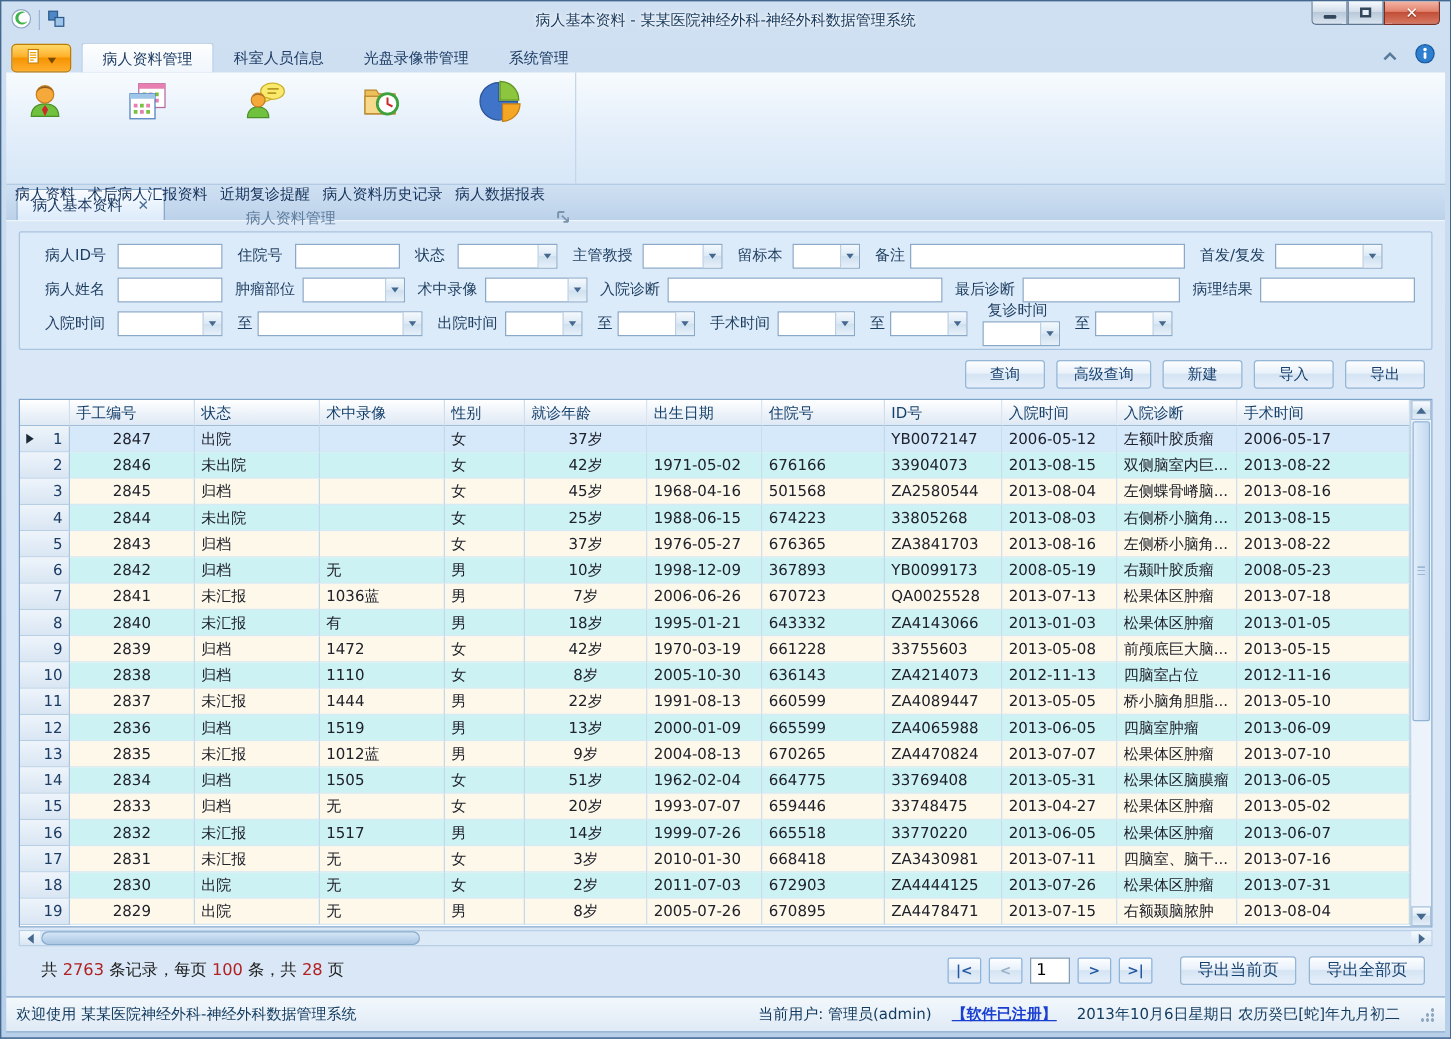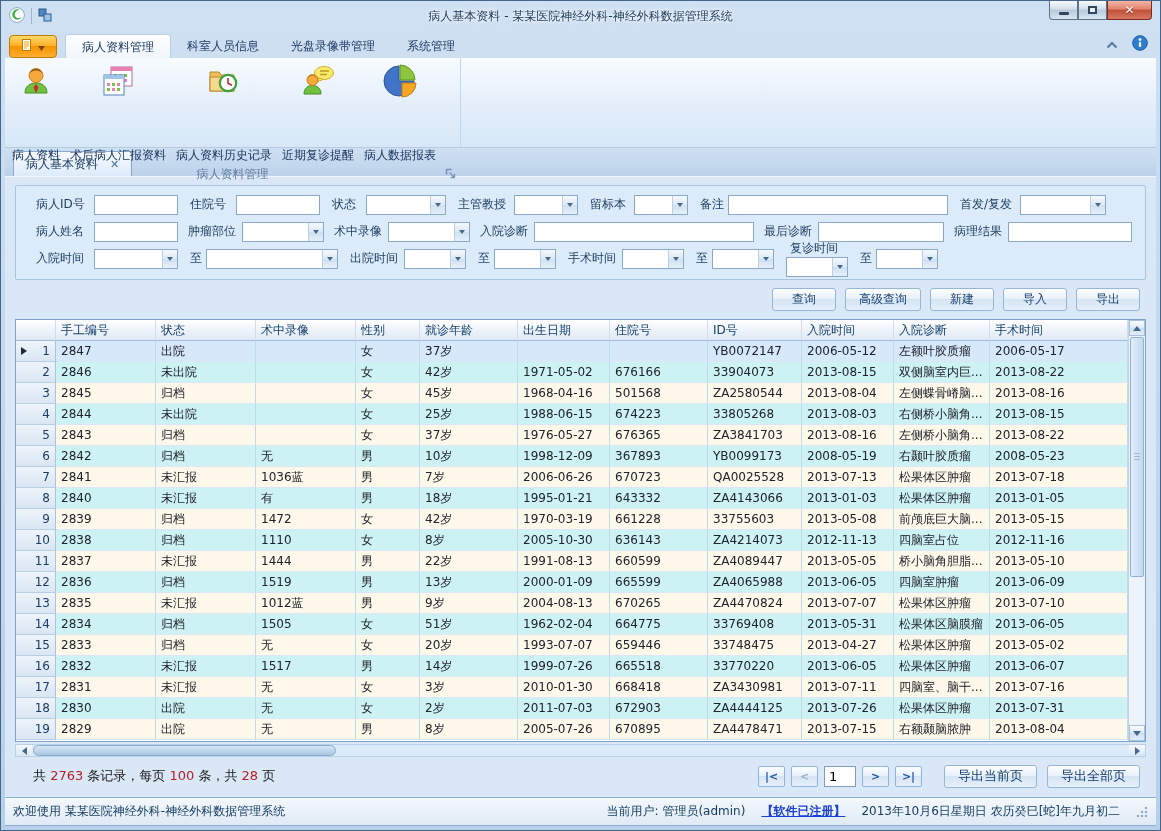--- a/index.html
+++ b/index.html
@@ -75,21 +75,21 @@
   .grid th{ height:21px; font-weight:normal; text-align:left; padding:0 5px; color:#15406b;
     background:linear-gradient(#ffffff,#ecf2f9 55%,#dfe9f4); border-right:1px solid #cfdded; border-bottom:1px solid #9fbcd8; overflow:hidden; white-space:nowrap; }
   .grid td{ height:21px; padding:0 5px; color:#20222c; border-right:1px solid #c2d9ea; border-bottom:1px solid #d8e8f4; overflow:hidden; white-space:nowrap; }
   .grid td.rownum{ background:linear-gradient(#eef4fb,#d9e6f3); border-right:1px solid #a9c4dd; border-bottom:1px solid #b7cee3;
     color:#1c3c64; text-align:right; padding-right:5px; position:relative; }
   .grid td.rownum .tri-right{ position:absolute; left:5px; top:6px; width:0; height:0;
     border-top:4.5px solid transparent; border-bottom:4.5px solid transparent; border-left:6px solid #1c2a38; }
   tr.cyan td:not(.rownum){ background:#cdf2f4; }
   tr.cream td:not(.rownum){ background:#fdf8e9; }
   tr.sel td:not(.rownum){ background:#d6e9fb; }
-  .al-r{ text-align:left; }
+  .al-r{ text-align:center; }
 
   .vscroll{ width:17px; border-left:1px solid #c0d4e8; background:#edf3fa; display:flex; flex-direction:column; }
   .sbtn{ height:16px; display:flex; align-items:center; justify-content:center;
     background:linear-gradient(#fafcfe,#dde9f4 50%,#cfdfee 51%,#e3edf8); border:1px solid #a8c2dc; }
   .vthumb{ height:240px; margin:1px; border:1px solid #8fb2d6; border-radius:2px;
     background:linear-gradient(90deg,#e2eefb,#c3d9ef); position:relative; }
   .vthumb:after{ content:""; position:absolute; left:3px; right:3px; top:50%; height:7px; margin-top:-4px;
     background:repeating-linear-gradient(#9db9d6 0 1px,transparent 1px 3px); }
   .vtrack{ flex:1; }
   .tri-up{ width:0; height:0; border-left:4px solid transparent; border-right:4px solid transparent; border-bottom:5px solid #44688e; }
@@ -214,37 +214,37 @@
                 <rect x="11" y="19" width="3" height="3" fill="#7ac143"></rect>
                 <rect x="16" y="19" width="3" height="3" fill="#e77fb1"></rect>
                 <rect x="6" y="24" width="3" height="3" fill="#7ac143"></rect>
                 <rect x="11" y="24" width="3" height="3" fill="#e77fb1"></rect>
                 <rect x="16" y="24" width="3" height="3" fill="#7ac143"></rect>
               </svg></span>
             <span class="lbl">术后病人汇报资料</span>
           </div>
           <div class="rbtn">
             <span><svg width="34" height="34" viewBox="0 0 34 34">
-                <path d="M3 8h9l2 3h13v16H3z" fill="#eec05a" stroke="#b8862c"></path>
-                <rect x="3" y="13" width="24" height="14" fill="#f6d98a" stroke="#b8862c"></rect>
-                <circle cx="21" cy="19" r="8.2" fill="#fff" stroke="#3da23d" stroke-width="2.2"></circle>
-                <path d="M21 14v5.2l4 2" stroke="#cc2a2a" stroke-width="1.6" fill="none"></path>
-              </svg></span>
-            <span class="lbl">病人资料历史记录</span>
-          </div>
-          <div class="rbtn">
-            <span><svg width="34" height="34" viewBox="0 0 34 34">
                 <ellipse cx="23" cy="9" rx="9.5" ry="6.5" fill="#f9ea6e" stroke="#cdb12e"></ellipse>
                 <path d="M18 14l-3.5 4.5 7.5-3z" fill="#f9ea6e" stroke="#cdb12e"></path>
                 <path d="M19 7h9M19 10.5h7" stroke="#b99a20" stroke-width="1.4" fill="none"></path>
                 <path d="M3 30c0-6 4-8.5 8.5-8.5S20 24 20 30z" fill="#6fc13e" stroke="#4a8f28"></path>
                 <circle cx="11.5" cy="16" r="5.5" fill="#f6a93b" stroke="#c77f1f"></circle>
                 <path d="M6.6 14.2a5.5 5.5 0 0 1 9.8 0c-1.6-1.8-3.1-2.4-4.9-2.4s-3.3.6-4.9 2.4z" fill="#8a5a20"></path>
               </svg></span>
             <span class="lbl">近期复诊提醒</span>
+          </div>
+          <div class="rbtn">
+            <span><svg width="34" height="34" viewBox="0 0 34 34">
+                <path d="M3 8h9l2 3h13v16H3z" fill="#eec05a" stroke="#b8862c"></path>
+                <rect x="3" y="13" width="24" height="14" fill="#f6d98a" stroke="#b8862c"></rect>
+                <circle cx="21" cy="19" r="8.2" fill="#fff" stroke="#3da23d" stroke-width="2.2"></circle>
+                <path d="M21 14v5.2l4 2" stroke="#cc2a2a" stroke-width="1.6" fill="none"></path>
+              </svg></span>
+            <span class="lbl">病人资料历史记录</span>
           </div>
           <div class="rbtn">
             <span><svg width="34" height="34" viewBox="0 0 34 34">
                 <path d="M16 17L16 2A15 15 0 1 0 31 17z" fill="#3f74c8" stroke="#2a5596"></path>
                 <path d="M17 16L17 1A15 15 0 0 1 32 16z" fill="#8cc63f" stroke="#5f9321"></path>
                 <path d="M19 19h14A14 14 0 0 1 19 33z" fill="#f5a623" stroke="#c27d12"></path>
               </svg></span>
             <span class="lbl">病人数据报表</span>
           </div>
         </div>

